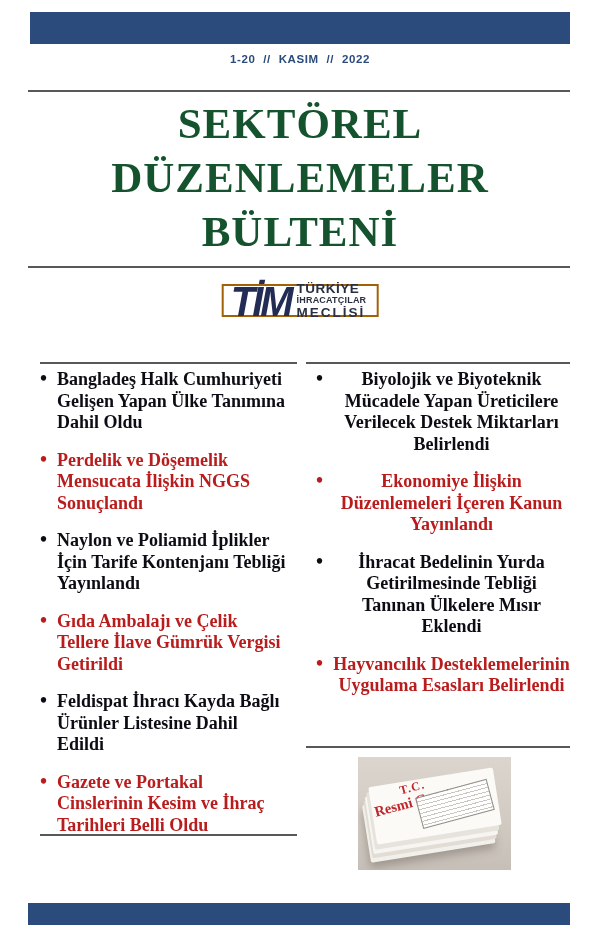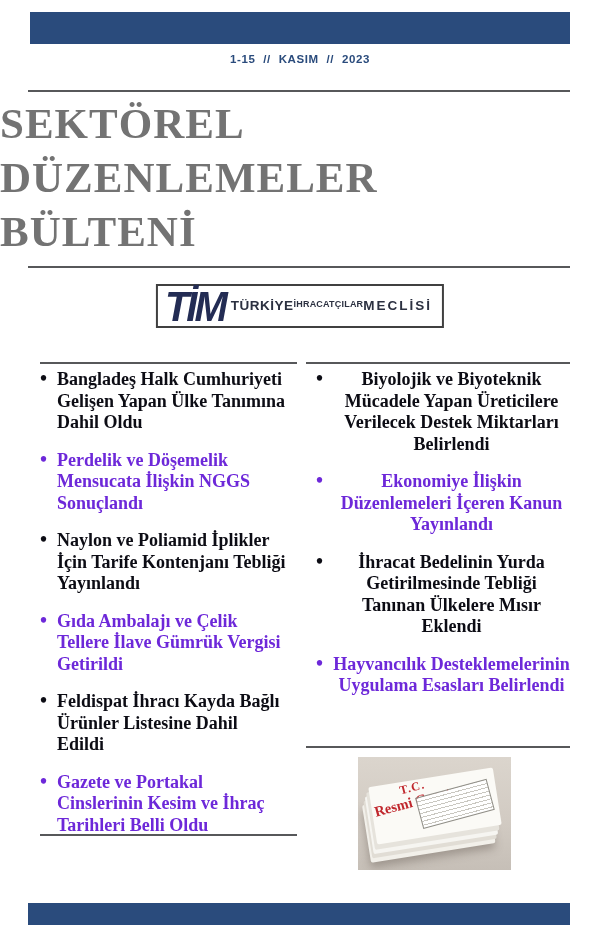--- a/index.html
+++ b/index.html
@@ -19,57 +19,57 @@
 
   .rule { position:absolute; height:2px; background:#57585a; }
   .rule-top      { left:28px;  top:90px;  width:542px; }
   .rule-mid      { left:28px;  top:266px; width:542px; }
   .rule-left-a   { left:40px;  top:362px; width:257px; }
   .rule-right-a  { left:306px; top:362px; width:264px; }
   .rule-left-b   { left:40px;  top:834px; width:257px; }
   .rule-right-b  { left:306px; top:746px; width:264px; }
 
   .main-title {
-    position:absolute; top:97px; left:0; width:100%; 
-    color:#737373; font-weight:bold; font-size:43px; line-height:54px;
+    position:absolute; top:97px; left:0; width:100%; text-align:center;
+    color:#14532d; font-weight:bold; font-size:43px; line-height:54px;
     letter-spacing:1px;
   }
 
   .logo-box {
     position:absolute; top:284px; left:50%; transform:translateX(-50%);
-    height:44px; box-sizing:border-box; background:#ffffff;
-    border:2px solid #404040; display:flex; align-items:center;
+    height:33px; box-sizing:border-box; background:#ffffff;
+    border:2px solid #a16207; display:flex; align-items:center;
     padding:3px 10px 3px 7px;
   }
   .logo-tim {
     font-family:"Liberation Sans", sans-serif; font-weight:bold; font-style:italic;
     font-size:40px; line-height:0.9; color:#232c54; letter-spacing:-3px;
     padding-right:6px; transform:scaleY(1.05);
   }
   .logo-org {
     font-family:"Liberation Sans", sans-serif; font-weight:bold; color:#2b3040;
-    display:flex; flex-direction:row; line-height:1;
+    display:flex; flex-direction:column; line-height:1;
   }
   .logo-org .l1 { font-size:13.5px; letter-spacing:.5px; }
   .logo-org .l2 { font-size:9px;    letter-spacing:.2px; margin:1px 0; }
   .logo-org .l3 { font-size:13.5px; letter-spacing:2px; }
 
   .toc-col { position:absolute; top:369px; }
   .toc-col.left  { left:40px;  width:248px; }
   .toc-col.right { left:316px; width:254px;text-align:center; }
   .toc-col ul { list-style:none; margin:0; padding:0; }
   .toc-col li {
     position:relative; padding-left:17px; margin-bottom:16px;
     font-weight:bold; font-size:18px; line-height:21.5px;
   }
   .toc-col li::before {
     content:"\2022"; position:absolute; left:0; top:-1px; font-size:20px;
   }
   li[data-variant="dark"] { color:#0c0c14; }
-  li[data-variant="blue"] { color:#6d28d9; }
+  li[data-variant="blue"] { color:#b91c1c; }
 
   .photo {
     position:absolute; left:358px; top:757px; width:153px; height:113px;
     background:linear-gradient(180deg,#dbd5cd 0%,#d2cbc3 55%,#c6bfb7 100%);
     overflow:hidden;
   }
   .paper-stack {
     position:absolute; left:14px; top:20px; width:126px; height:58px;
     background:#fbfaf6; transform:rotate(-9deg); border-radius:2px;
     box-shadow:
@@ -92,21 +92,21 @@
     transform:rotate(-6deg);
   }
 </style>
 </head>
 <body>
 
 <div class="page">
 
   <div class="bar top"></div>
 
-  <div class="date-line">1-15 // KASIM // 2023</div>
+  <div class="date-line">1-20 // KASIM // 2022</div>
 
   <div class="rule rule-top"></div>
 
   <div class="main-title">
     <div>SEKTÖREL</div>
     <div>DÜZENLEMELER</div>
     <div>BÜLTENİ</div>
   </div>
 
   <div class="rule rule-mid"></div>

